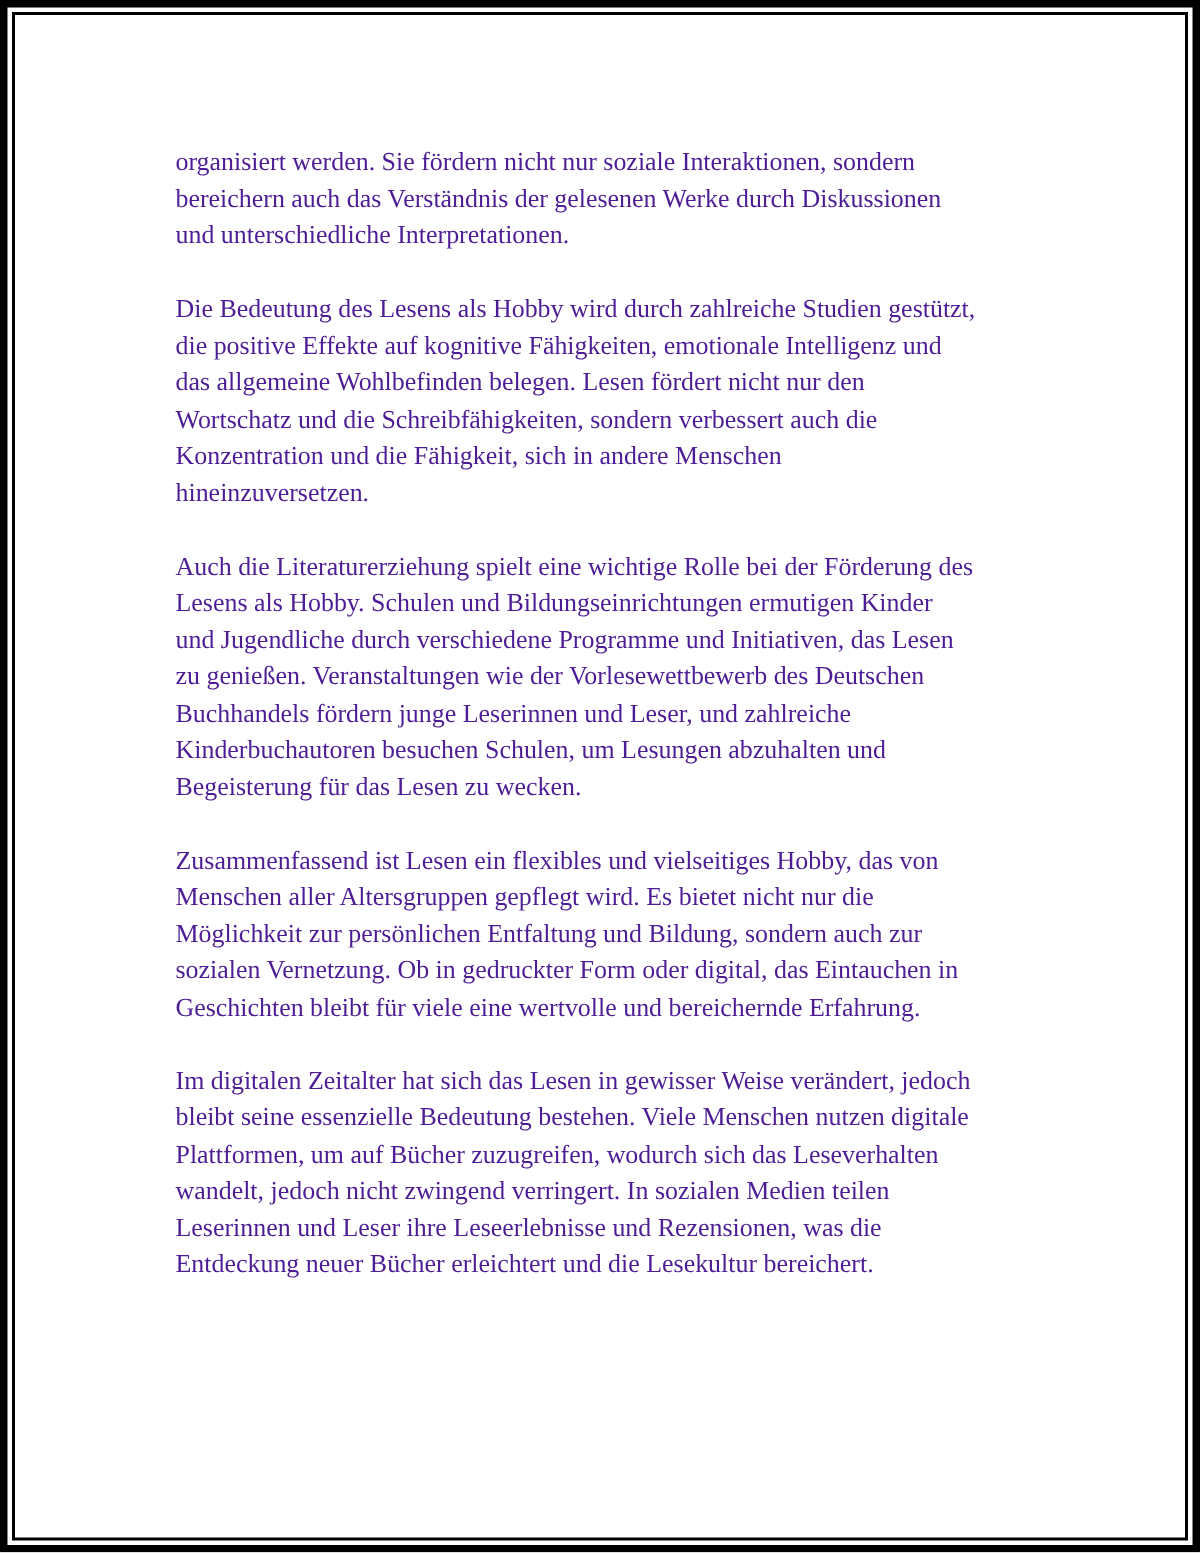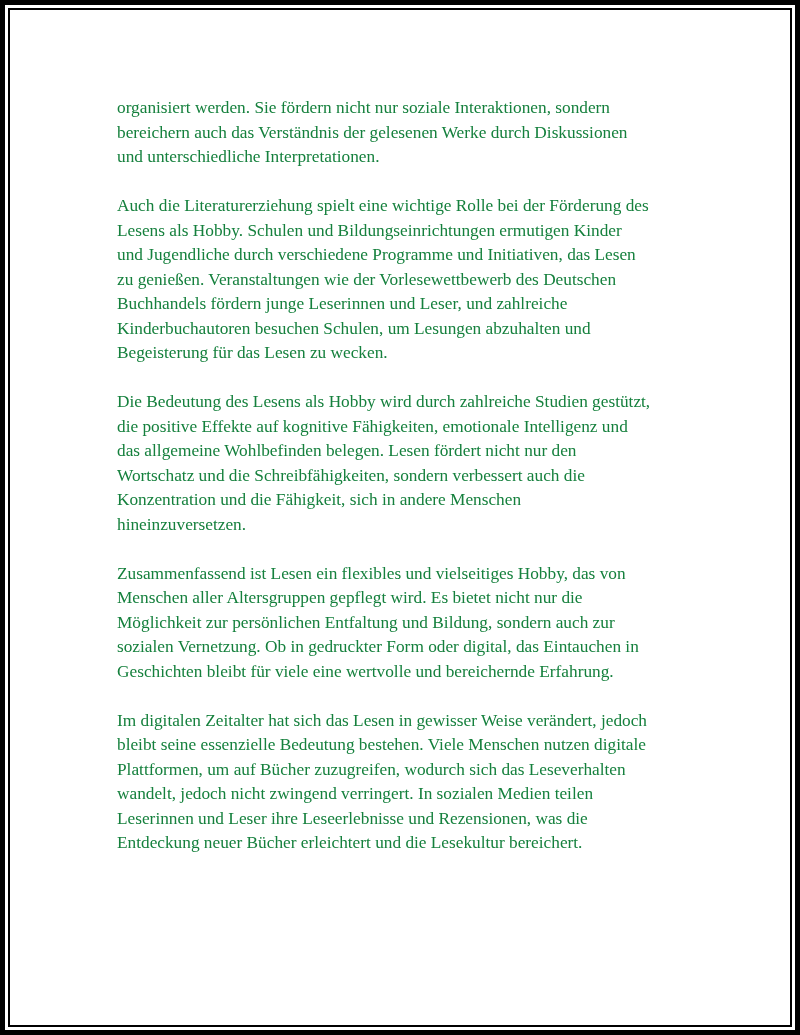--- a/index.html
+++ b/index.html
@@ -27,52 +27,52 @@
     width: 100%;
     height: 100%;
     border: 2px solid #000000;
     background: #ffffff;
     padding: 86px 70px 0 107px;
   }
   .doc-body {
     font-family: "Liberation Serif", "DejaVu Serif", serif;
     font-size: 17.3px;
     line-height: 24.5px;
-    color: #15803d;
+    color: #4c1d95;
   }
   .doc-paragraph {
     margin: 0 0 24.5px 0;
     white-space: pre-line;
     text-align: left;
     max-width: 600px;
   }
 </style>
 </head>
 <body>
 
 <div class="page">
   <div class="frame-outer">
     <div class="frame-inner">
       <div class="doc-body">
         <p class="doc-paragraph">organisiert werden. Sie fördern nicht nur soziale Interaktionen, sondern
 bereichern auch das Verständnis der gelesenen Werke durch Diskussionen
 und unterschiedliche Interpretationen.</p>
+        <p class="doc-paragraph">Die Bedeutung des Lesens als Hobby wird durch zahlreiche Studien gestützt,
+die positive Effekte auf kognitive Fähigkeiten, emotionale Intelligenz und
+das allgemeine Wohlbefinden belegen. Lesen fördert nicht nur den
+Wortschatz und die Schreibfähigkeiten, sondern verbessert auch die
+Konzentration und die Fähigkeit, sich in andere Menschen
+hineinzuversetzen.</p>
         <p class="doc-paragraph">Auch die Literaturerziehung spielt eine wichtige Rolle bei der Förderung des
 Lesens als Hobby. Schulen und Bildungseinrichtungen ermutigen Kinder
 und Jugendliche durch verschiedene Programme und Initiativen, das Lesen
 zu genießen. Veranstaltungen wie der Vorlesewettbewerb des Deutschen
 Buchhandels fördern junge Leserinnen und Leser, und zahlreiche
 Kinderbuchautoren besuchen Schulen, um Lesungen abzuhalten und
 Begeisterung für das Lesen zu wecken.</p>
-        <p class="doc-paragraph">Die Bedeutung des Lesens als Hobby wird durch zahlreiche Studien gestützt,
-die positive Effekte auf kognitive Fähigkeiten, emotionale Intelligenz und
-das allgemeine Wohlbefinden belegen. Lesen fördert nicht nur den
-Wortschatz und die Schreibfähigkeiten, sondern verbessert auch die
-Konzentration und die Fähigkeit, sich in andere Menschen
-hineinzuversetzen.</p>
         <p class="doc-paragraph">Zusammenfassend ist Lesen ein flexibles und vielseitiges Hobby, das von
 Menschen aller Altersgruppen gepflegt wird. Es bietet nicht nur die
 Möglichkeit zur persönlichen Entfaltung und Bildung, sondern auch zur
 sozialen Vernetzung. Ob in gedruckter Form oder digital, das Eintauchen in
 Geschichten bleibt für viele eine wertvolle und bereichernde Erfahrung.</p>
         <p class="doc-paragraph">Im digitalen Zeitalter hat sich das Lesen in gewisser Weise verändert, jedoch
 bleibt seine essenzielle Bedeutung bestehen. Viele Menschen nutzen digitale
 Plattformen, um auf Bücher zuzugreifen, wodurch sich das Leseverhalten
 wandelt, jedoch nicht zwingend verringert. In sozialen Medien teilen
 Leserinnen und Leser ihre Leseerlebnisse und Rezensionen, was die

